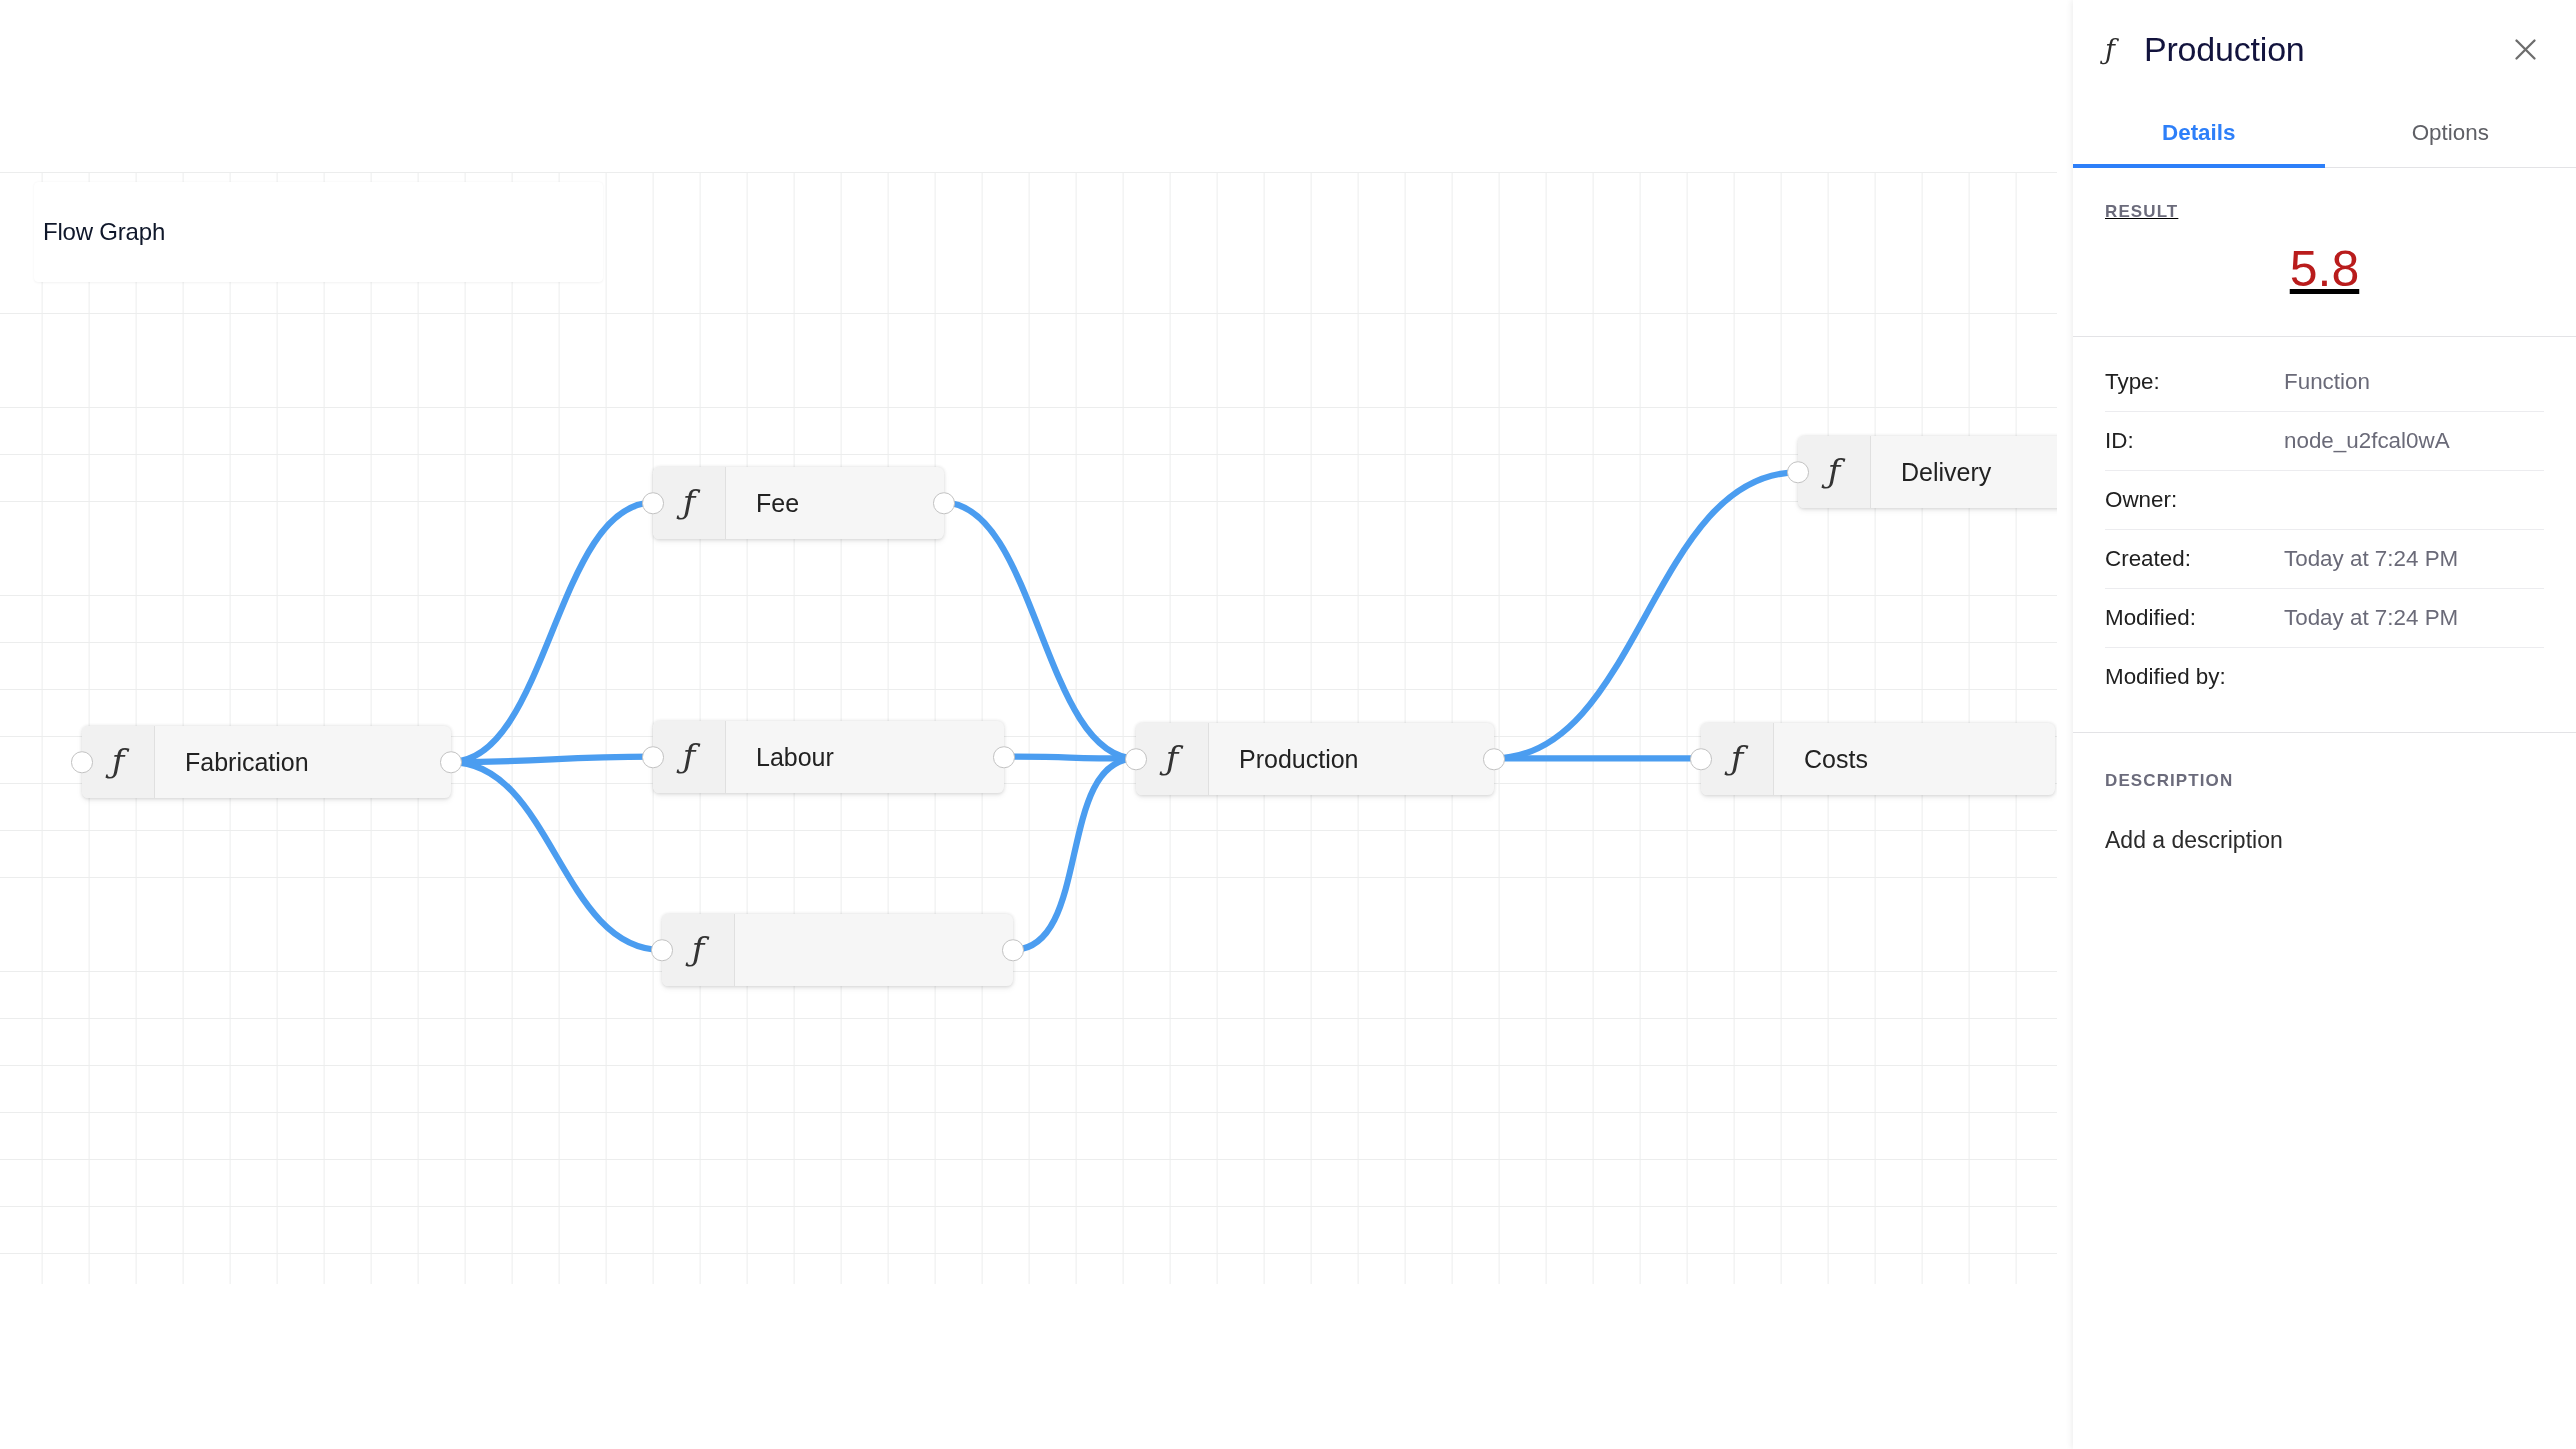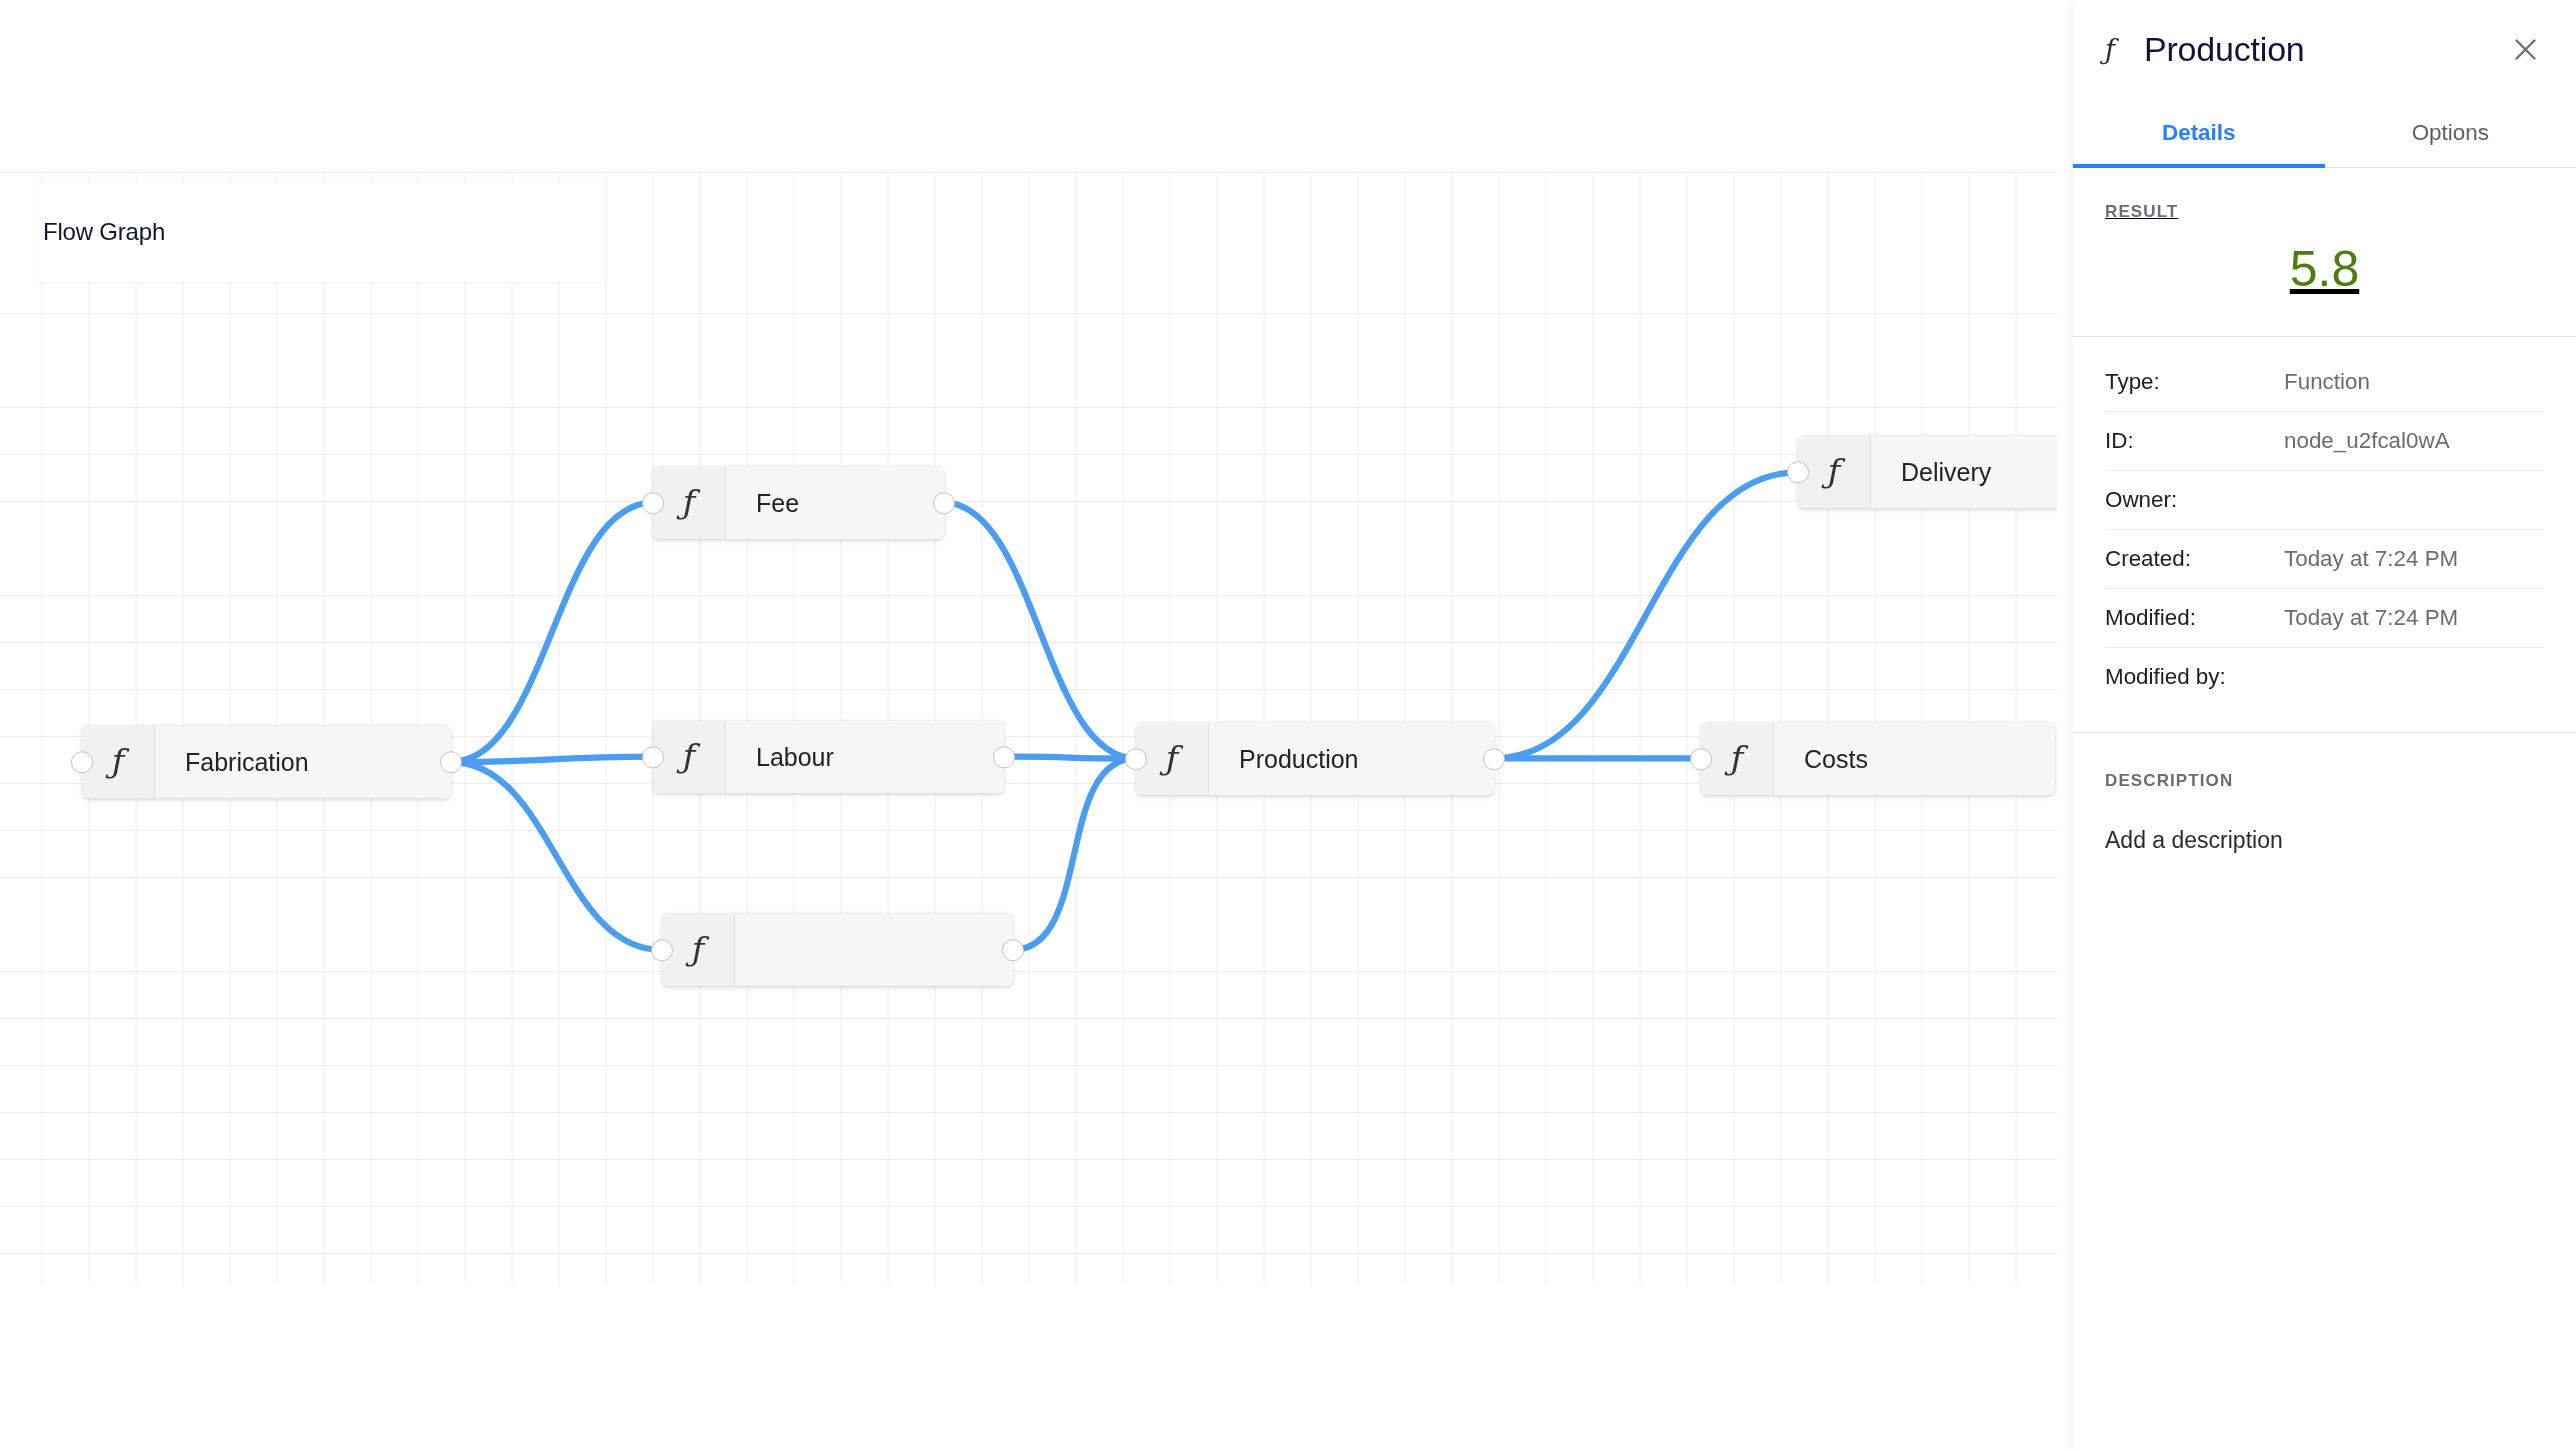--- a/index.html
+++ b/index.html
@@ -168,21 +168,21 @@
   .section-label {
     font-size: 17px;
     font-weight: bold;
     letter-spacing: 1.1px;
     color: #6b6b7b;
   }
   #result-value {
     margin-top: 18px;
     text-align: center;
     font-size: 50px;
-    color: #4d7c0f;
+    color: #b91c1c;
     padding-bottom: 10.7px;
   }
 
   #meta-block { padding: 16px 32px 0 32px; }
   .meta-row {
     display: flex;
     align-items: center;
     min-height: 59px;
     border-bottom: 1.2px solid #ececef;
   }

